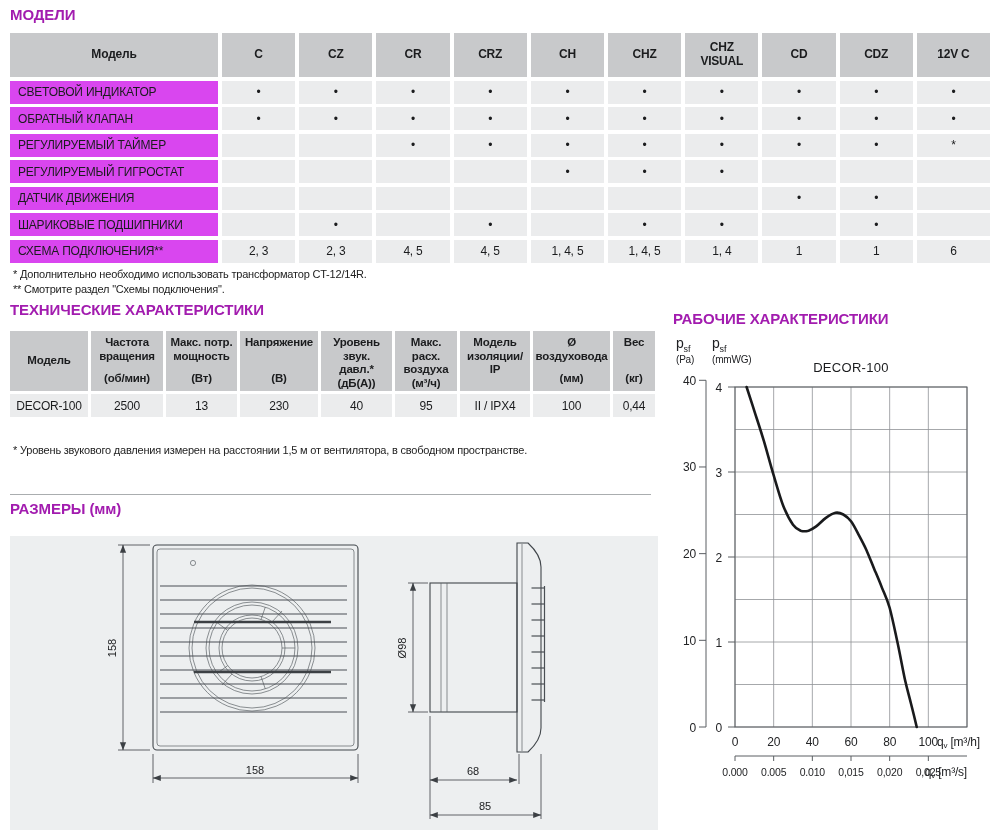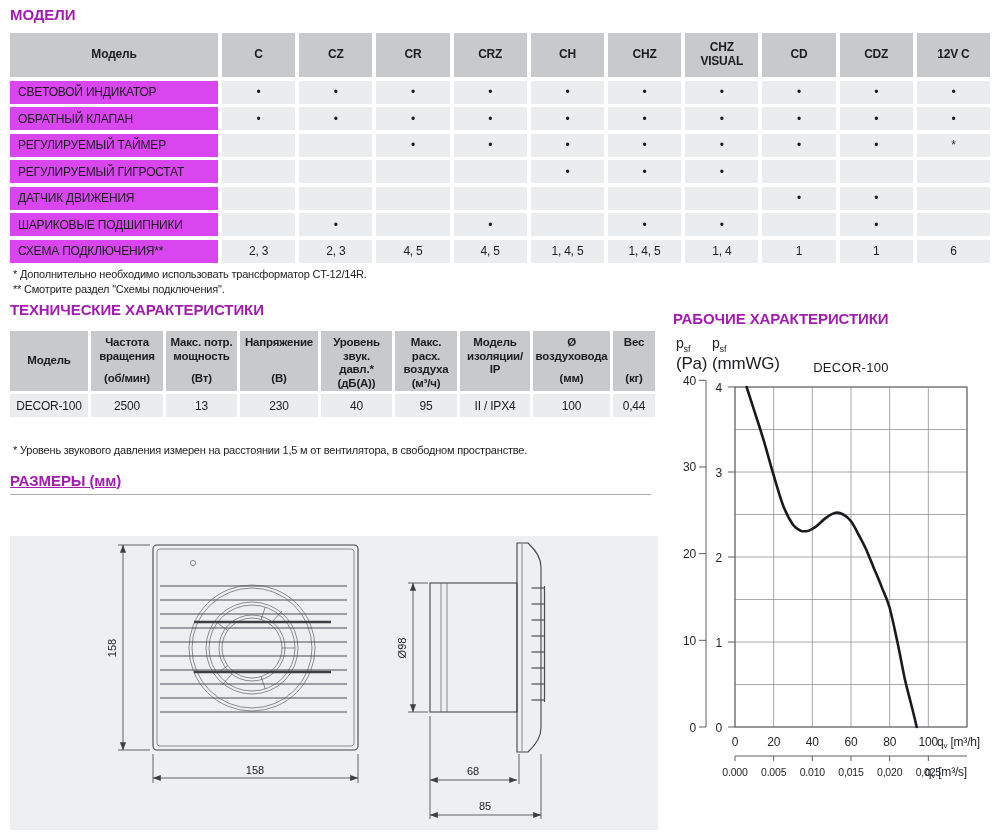--- a/index.html
+++ b/index.html
@@ -34,21 +34,21 @@
   
   #perf-chart{position:absolute;left:670px;top:332px;}
   .cgrid{stroke:#8f9295;stroke-width:0.8;}
   .cborder{stroke:#5a5e62;stroke-width:1;fill:none;}
   .caxis{stroke:#5a5e62;stroke-width:1;}
   .clabel{font-size:12px;fill:#232426;font-family:"Liberation Sans","DejaVu Sans",sans-serif;}
   .csmall{font-size:10.5px;fill:#232426;font-family:"Liberation Sans","DejaVu Sans",sans-serif;}
   .ccurve{fill:none;stroke:#191a1c;stroke-width:2.6;stroke-linecap:round;}
   .psf{position:absolute;font-size:14px;color:#202124;line-height:1.05;}
   .psub{font-size:9px;}
-  .punit{display:block;font-size:17px;margin-top:1px;}
+  .punit{display:block;font-size:10px;margin-top:1px;}
   #chart-title{position:absolute;left:786px;top:360px;width:130px;text-align:center;
                font-size:13px;color:#1b1c1e;letter-spacing:0.3px;}
 </style>
 </head>
 <body>
 
 <div id="root">
 
   <div class="sec-title" style="left:10px;top:6px;">МОДЕЛИ</div>
   <div id="models-table">
@@ -174,21 +174,21 @@
       <div class="td">40</div>
       <div class="td">95</div>
       <div class="td">II / IPX4</div>
       <div class="td">100</div>
       <div class="td">0,44</div>
     </div>
   <div class="foot" style="left:13px;top:443px;">* Уровень звукового давления измерен на расстоянии 1,5 м от вентилятора, в свободном пространстве.</div>
 
   <div class="divider"></div>
 
-  <div class="sec-title" style="left:10px;top:472px;text-decoration:underline;">РАЗМЕРЫ (мм)</div>
+  <div class="sec-title" style="left:10px;top:500px;">РАЗМЕРЫ (мм)</div>
   <div id="dims-panel">
     <svg id="dims-svg" width="648" height="294" viewBox="0 0 648 294">
       <defs>
         <marker id="arr" markerWidth="9" markerHeight="8" refX="8.3" refY="4" orient="auto-start-reverse" markerUnits="userSpaceOnUse">
           <path d="M0.5,0.9 L8.5,4 L0.5,7.1 Z" fill="#3c4044"></path>
         </marker>
       </defs>
 
       <g>
         <rect class="dline" x="143" y="9" width="205" height="205" rx="4" fill="#fdfdfd"></rect>

